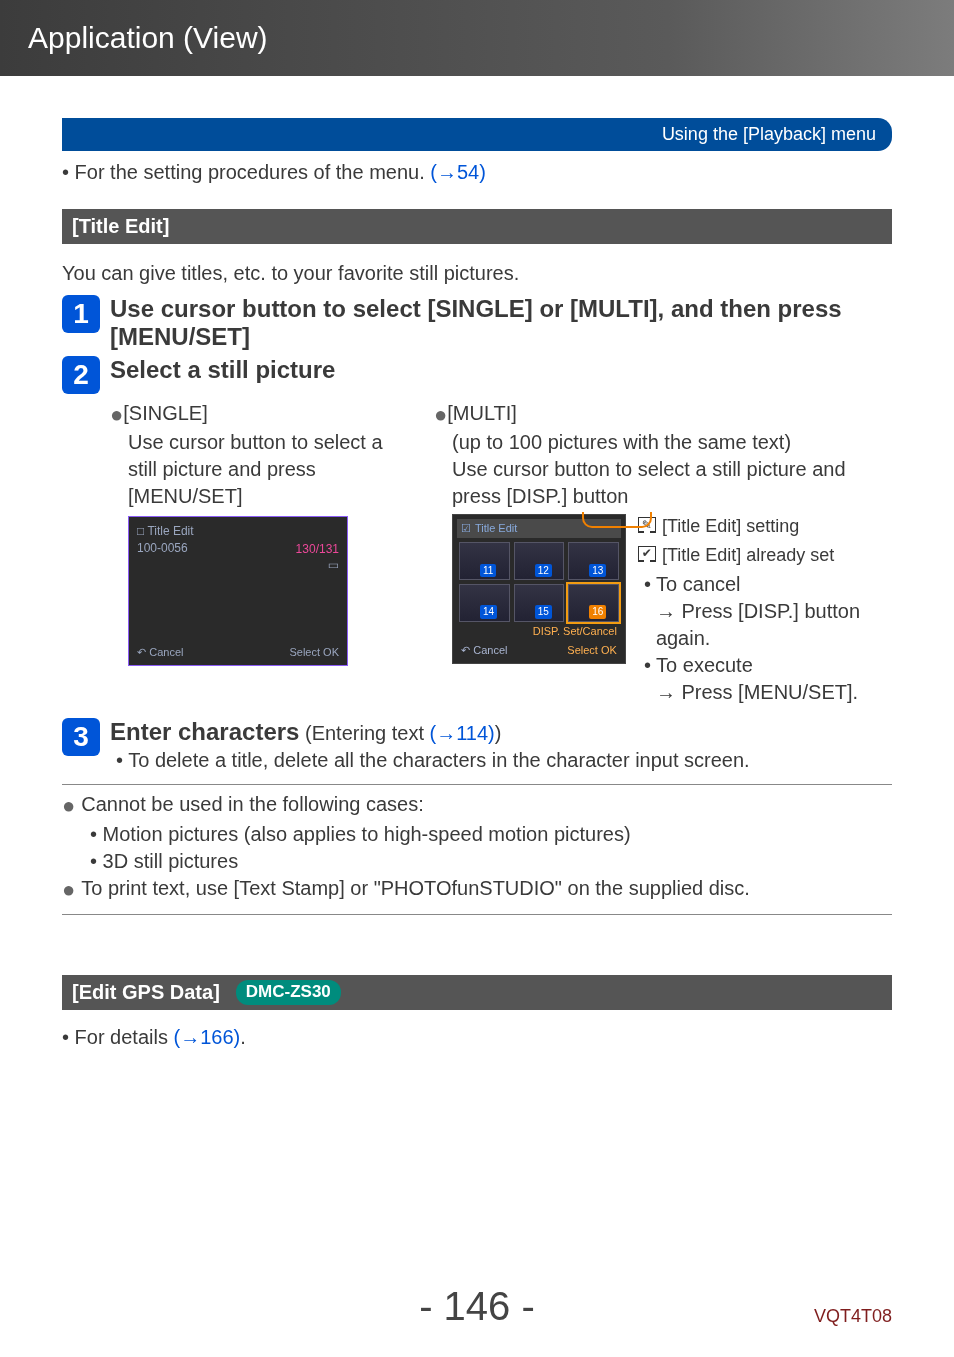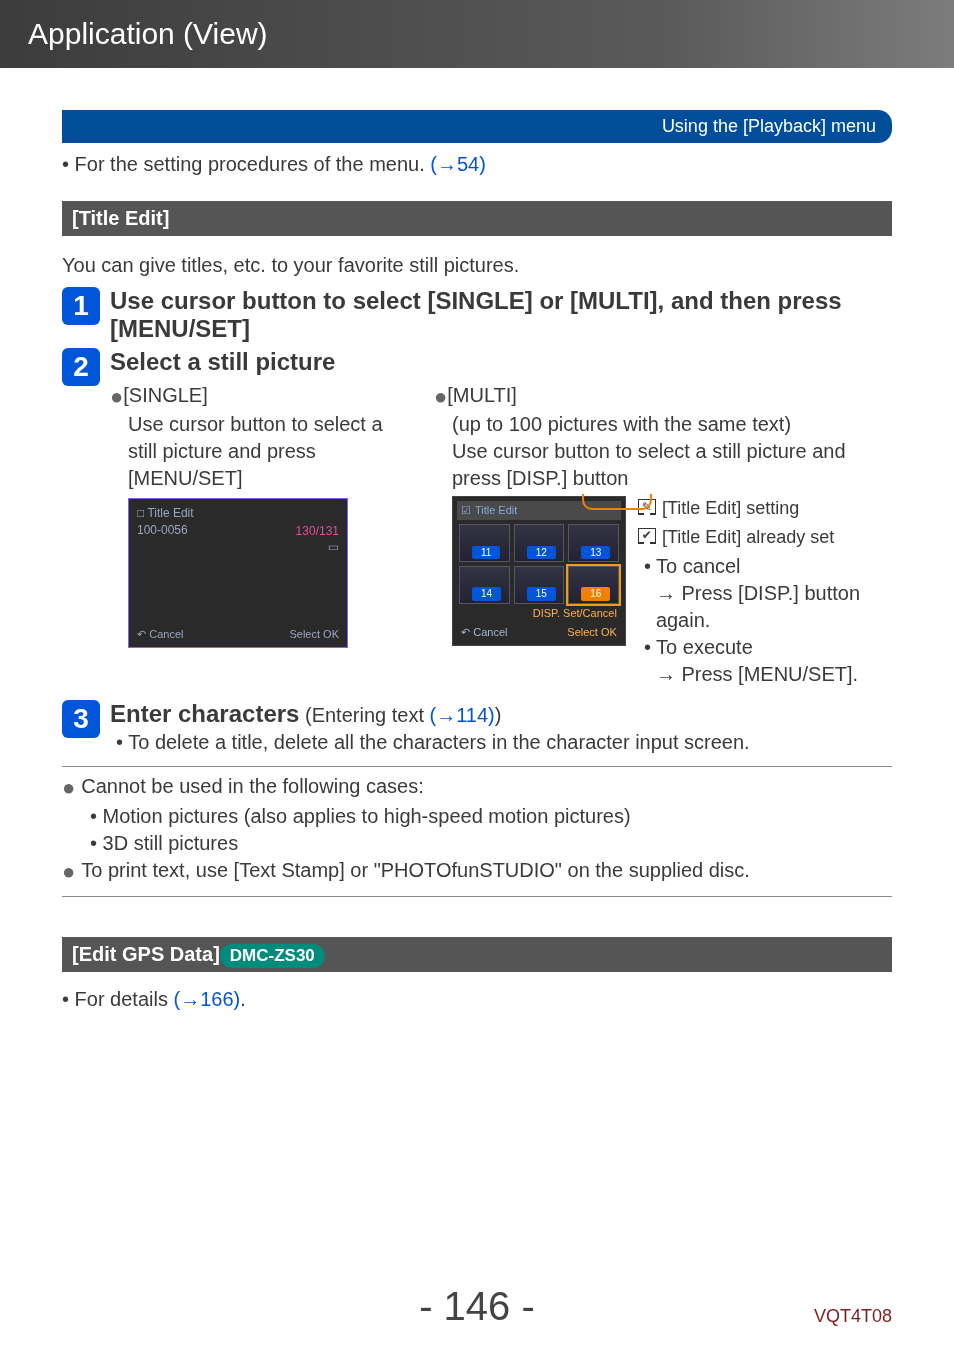--- a/index.html
+++ b/index.html
@@ -1,58 +1,58 @@
 <!DOCTYPE html>
 <html><head>
 <meta charset="utf-8">
 <style>
   * { box-sizing: border-box; margin: 0; padding: 0; }
   body { width: 954px; height: 1357px; background: #fff; font-family: Arial, Helvetica, sans-serif; color: #3a3a3a; position: relative; }
-  .topbar { background: linear-gradient(90deg, #3c3c3c 0%, #5a5a5a 70%, #7c7c7c 100%); height: 68px; display: flex; align-items: center; padding-left: 28px; }
+  .topbar { background: linear-gradient(90deg, #3c3c3c 0%, #5a5a5a 70%, #7c7c7c 100%); height: 76px; display: flex; align-items: center; padding-left: 28px; }
   .topbar-title { color: #fff; font-size: 30px; font-weight: 400; }
   .breadcrumb-wrap { padding: 42px 0 8px 0; }
   .breadcrumb { background: #004d9a; color: #fff; font-size: 18px; padding: 6px 16px; border-radius: 0 14px 14px 0; margin-left: 62px; width: 830px; text-align: right; }
   .content { padding: 0 62px; font-size: 20px; line-height: 1.35; }
   .link { color: #0055d8; }
   .section-header { background: #555; color: #fff; font-weight: bold; font-size: 20px; padding: 4px 10px; margin-top: 23px; }
   .intro { margin-top: 16px; margin-bottom: 8px; }
   .step-row { display: flex; align-items: flex-start; margin-top: 6px; gap: 10px; }
   .step-num { width: 38px; height: 38px; background: #0055d8; color: #fff; font-weight: bold; font-size: 28px; border-radius: 6px; display: flex; align-items: center; justify-content: center; flex-shrink: 0; }
   .step-body { flex: 1; }
   .step-title { font-weight: bold; font-size: 24px; line-height: 1.15; }
   .step-sub { font-size: 20px; font-weight: normal; }
-  .columns { display: flex; gap: 24px; margin-top: 6px; }
+  .columns { display: flex; gap: 24px; margin-top: 16px; }
   .col { flex: 1; }
   .col-hdr { font-size: 20px; }
   .gbullet { color: #666; font-size: 22px; vertical-align: middle; }
   .screenshot { background: #2a2a2a; color: #7d8aa0; font-size: 12px; width: 220px; height: 150px; border: 1px solid #8b5cf6; margin-top: 6px; padding: 6px 8px; position: relative; display: flex; flex-direction: column; justify-content: space-between; }
   .ss-top { font-size: 12px; color: #9aa6bf; }
   .ss-num { position: absolute; right: 8px; top: 24px; color: #ec4899; }
   .ss-icon { position: absolute; right: 8px; top: 40px; color: #9aa6bf; }
   .ss-bot { display: flex; justify-content: space-between; color: #9aa6bf; font-size: 11px; }
   .multi-wrap { display: flex; gap: 12px; }
   .multi-screenshot { width: 192px; height: 150px; border: 1px solid #444; background: #2a2a2a; padding: 4px; display: flex; flex-direction: column; font-size: 11px; color: #9aa6bf; }
   .multi-hdr-row { background: #4a4a4a; color: #8ad; padding: 2px 4px; margin-bottom: 4px; display:flex; gap:4px; align-items:center; }
   .multi-grid { flex: 1; display: grid; grid-template-columns: repeat(3,1fr); grid-template-rows: repeat(2,1fr); gap: 4px; padding: 0 2px; }
   .thumb { background: linear-gradient(#334,#223); border: 1px solid #556; position: relative; }
-  .thumb-num { position: absolute; left: 12px; bottom: 2px; background: #0055d8; color: #fff; font-size: 10px; padding: 0 9px; border-radius: 2px; }
+  .thumb-num { position: absolute; left: 20px; bottom: 2px; background: #0055d8; color: #fff; font-size: 10px; padding: 0 3px; border-radius: 2px; }
   .thumb.hl { outline: 2px solid #f39c12; }
   .multi-bot { display: flex; justify-content: space-between; color: #a8b4d0; padding: 2px 4px; }
   .multi-side { font-size: 18px; }
   .legend-line { display: flex; align-items: flex-start; gap: 6px; margin-bottom: 4px; }
   .legend-box { width: 18px; height: 16px; border: 1.5px solid #333; display: inline-flex; align-items: center; justify-content: center; font-size: 11px; margin-top: 3px; flex-shrink: 0; }
   .legend-box.dashed { border-bottom: 2px dashed #333; }
   .check { font-size: 12px; }
   .sub-bullets { margin-left: 6px; font-size: 20px; }
   .sub-bullets .arrow { margin-left: 12px; }
   .notes { margin-top: 10px; }
   .note-line { display: flex; align-items: flex-start; gap: 6px; }
   .note-sub { margin-left: 28px; }
   .notes-divider { border-top: 1px solid #888; margin-top: 10px; }
-  .section-header2 { background: #555; color: #fff; font-size: 20px; padding: 4px 10px; margin-top: 40px; display: flex; align-items: flex-end; gap: 0; }
+  .section-header2 { background: #555; color: #fff; font-size: 20px; padding: 4px 10px; margin-top: 60px; display: flex; align-items: center; gap: 16px; }
   .model-badge { background: #008c7d; color: #fff; border-radius: 12px; padding: 1px 10px; font-size: 17px; font-weight: bold; }
   .bold { font-weight: bold; }
   .footer { position: absolute; bottom: 28px; left: 0; width: 100%; display: flex; align-items: baseline; justify-content: center; font-size: 18px; color: #444; }
   .footer .pagenum { font-size: 40px; }
   .footer-right { position: absolute; right: 62px; bottom: 30px; font-size: 18px; color: #7f1d1d; }
   .orange-call { position: absolute; border: 2px solid #f08000; border-radius: 0 0 10px 10px; border-top: none; height: 16px; }
 </style>
 </head>
 <body>
 

